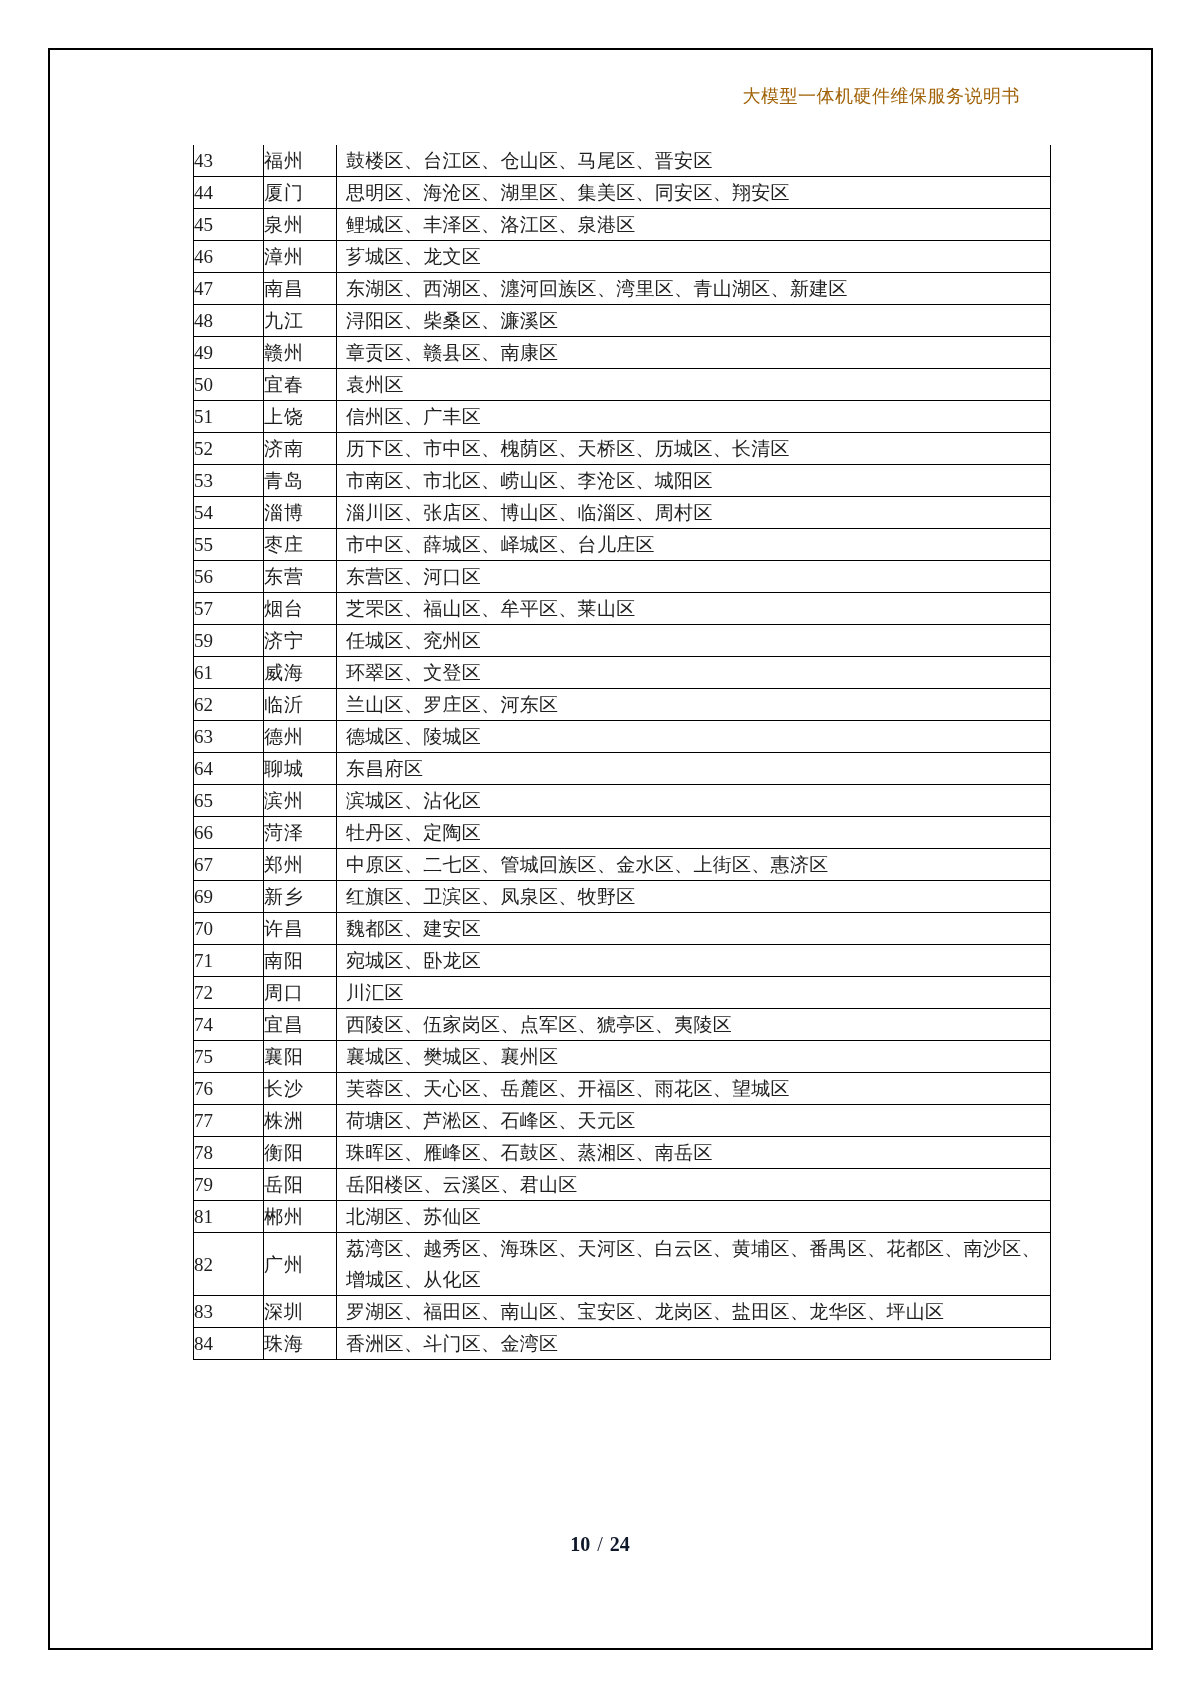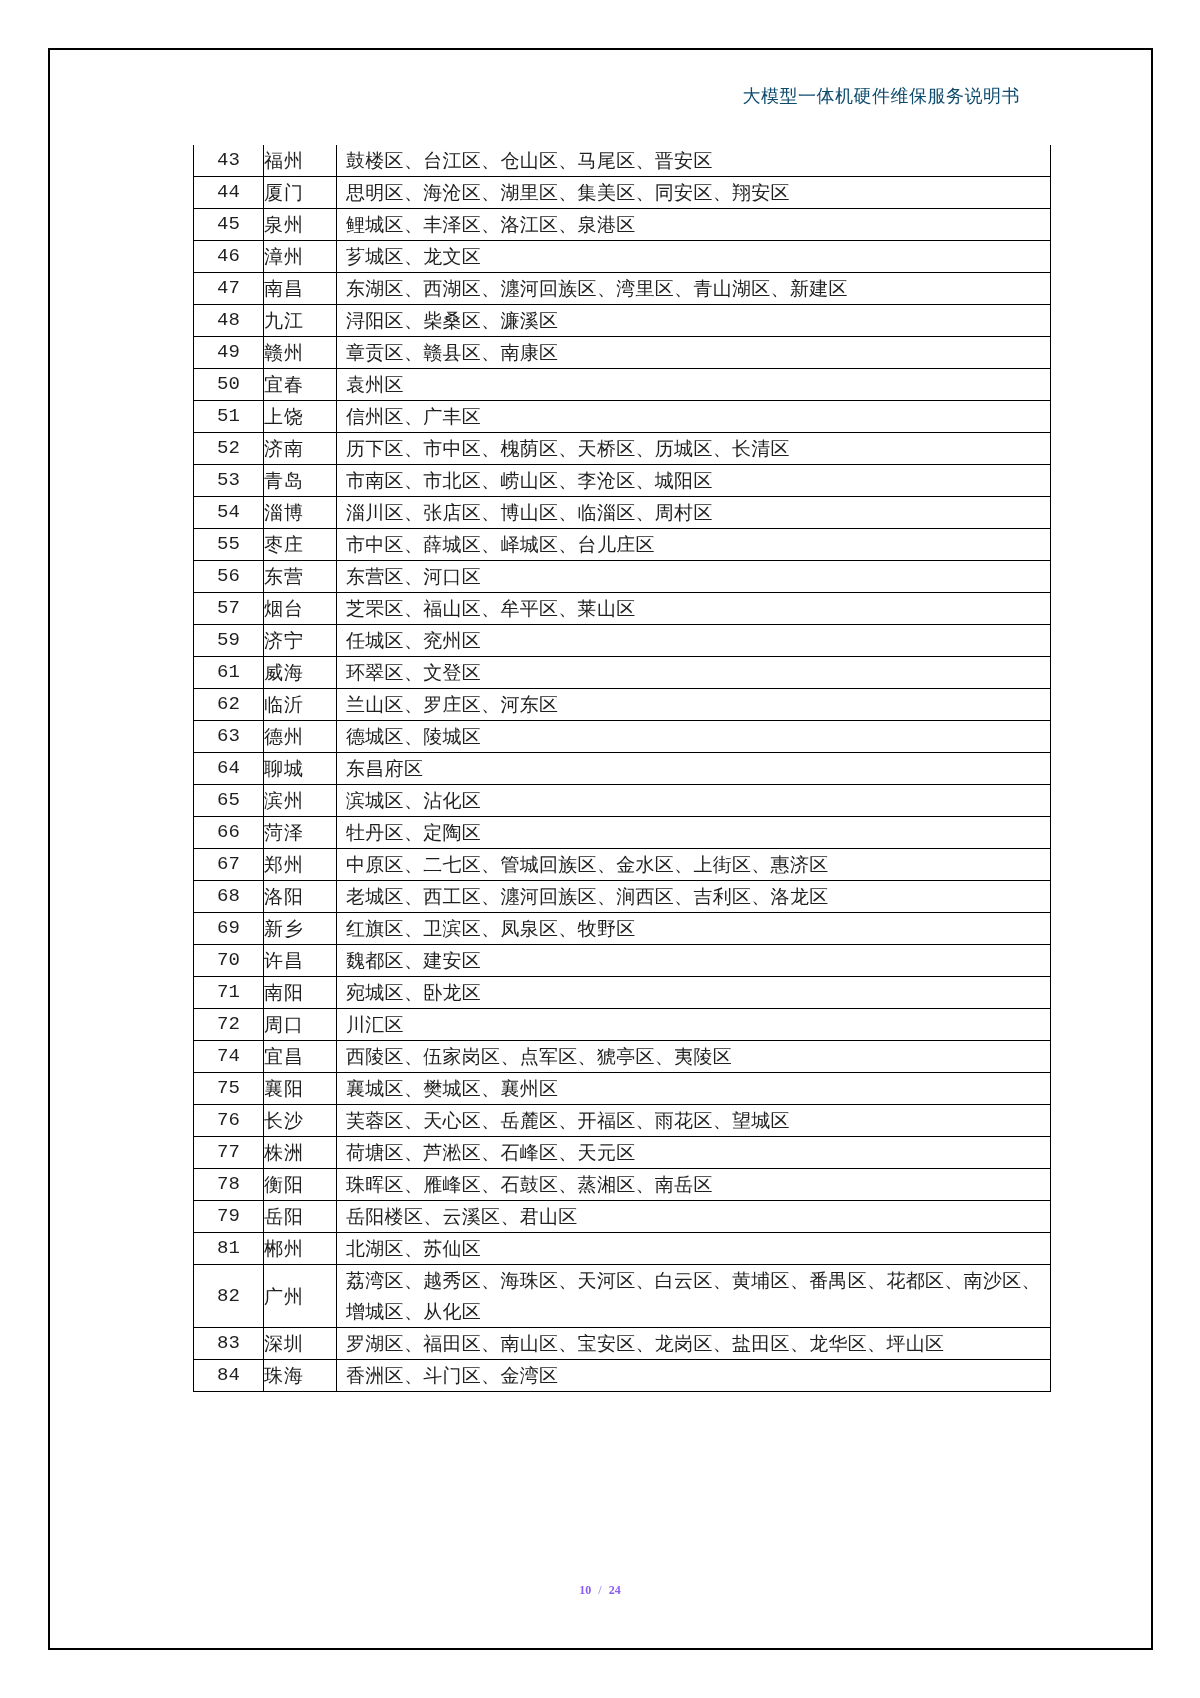--- a/index.html
+++ b/index.html
@@ -8,43 +8,43 @@
     position:relative; width:1200px; height:1698px; background:#ffffff;
     font-family:"Liberation Serif","DejaVu Serif",serif; color:#1c1c1c;
     overflow:hidden;
   }
   .frame {
     position:absolute; left:48px; top:48px; width:1105px; height:1602px;
     border:2px solid #000000;
   }
   .header {
     position:absolute; top:84px; right:180px;
-    font-size:18px; letter-spacing:0.5px; color:#0c4a6e;
+    font-size:18px; letter-spacing:0.5px; color:#a16207;
     white-space:nowrap;
   }
   table.city-table {
     position:absolute; left:193px; top:145px; width:858px;
     border-collapse:collapse; table-layout:fixed;
   }
   table.city-table td {
     border:1.5px solid #000000;
     font-size:19px; line-height:31px; height:31px;
     vertical-align:middle; color:#1f1f1f;
   }
   table.city-table tr:first-child td { border-top:none; }
   td.col-no {
-    width:70px; text-align:center;
-    font-family:Liberation Mono, monospace;
+    width:70px; 
+    font-family:Liberation Serif, serif;
     font-size:19px; color:#262626;
   }
   td.col-city { width:73px; letter-spacing:1px; }
   td.col-districts { padding:0 9px; letter-spacing:0.3px; }
   .footer {
-    position:absolute; left:0; top:1583px; width:100%;
-    text-align:center; font-size:12px; color:#8b5cf6;
+    position:absolute; left:0; top:1533px; width:100%;
+    text-align:center; font-size:20px; color:#0f172a;
   }
   .footer .num { font-weight:bold; }
   .footer .sep { font-weight:normal; margin:0 7px; }
 </style>
 </head>
 <body>
 
 <div class="page">
   <div class="frame"></div>
 
@@ -161,25 +161,20 @@
     <td class="col-no">66</td>
     <td class="col-city">菏泽</td>
     <td class="col-districts">牡丹区、定陶区</td>
   </tr>
         <tr>
     <td class="col-no">67</td>
     <td class="col-city">郑州</td>
     <td class="col-districts">中原区、二七区、管城回族区、金水区、上街区、惠济区</td>
   </tr>
         <tr>
-    <td class="col-no">68</td>
-    <td class="col-city">洛阳</td>
-    <td class="col-districts">老城区、西工区、瀍河回族区、涧西区、吉利区、洛龙区</td>
-  </tr>
-        <tr>
     <td class="col-no">69</td>
     <td class="col-city">新乡</td>
     <td class="col-districts">红旗区、卫滨区、凤泉区、牧野区</td>
   </tr>
         <tr>
     <td class="col-no">70</td>
     <td class="col-city">许昌</td>
     <td class="col-districts">魏都区、建安区</td>
   </tr>
         <tr>

